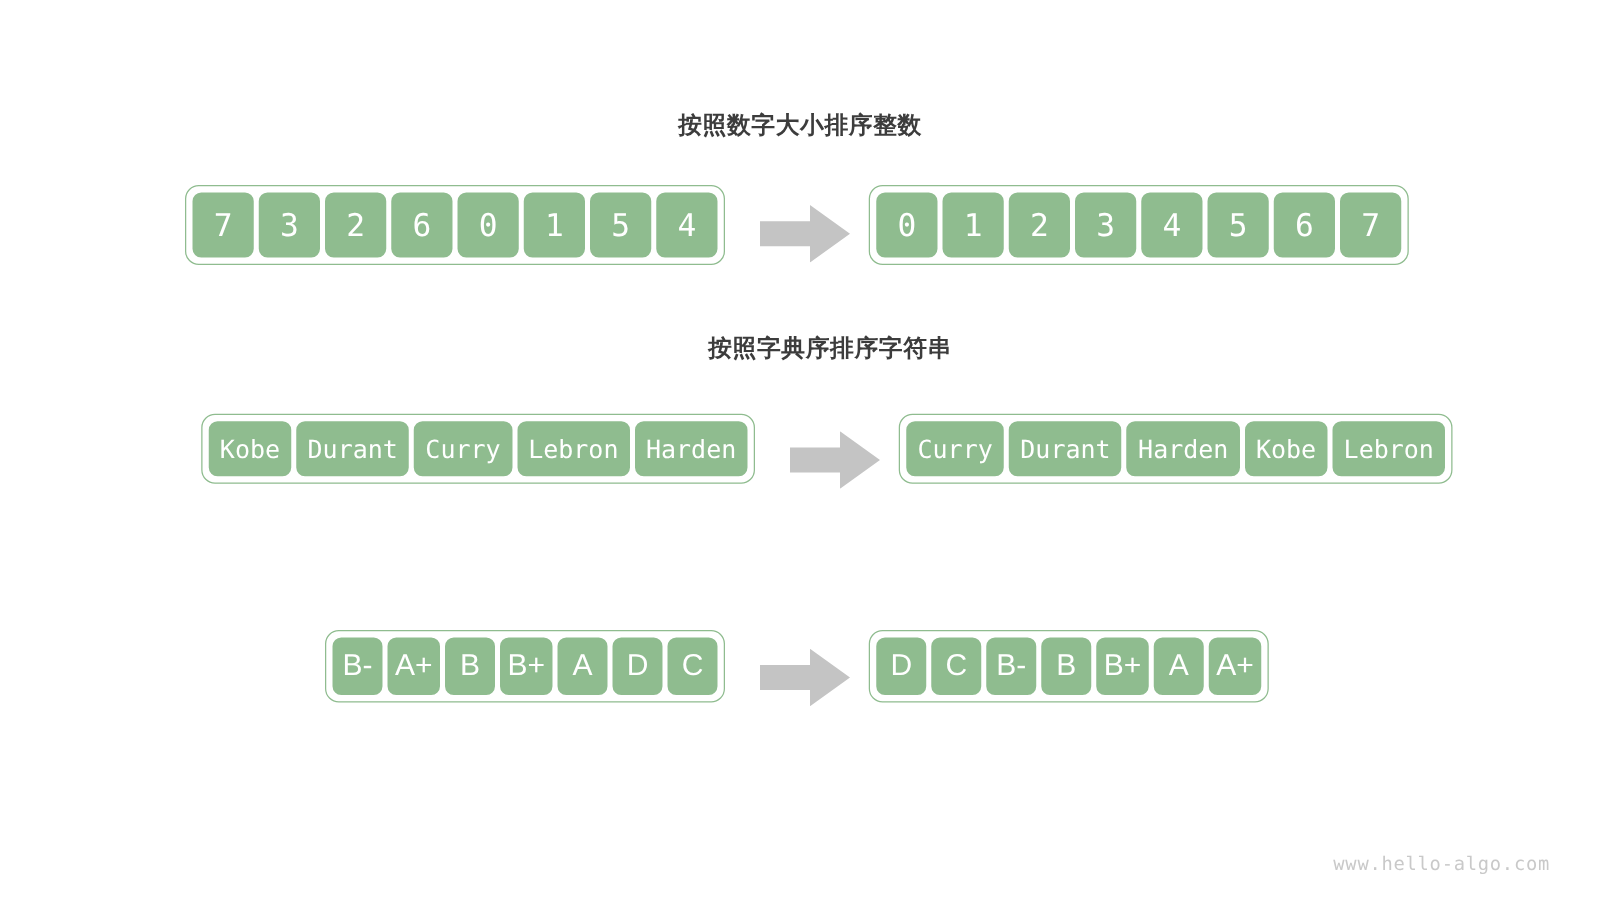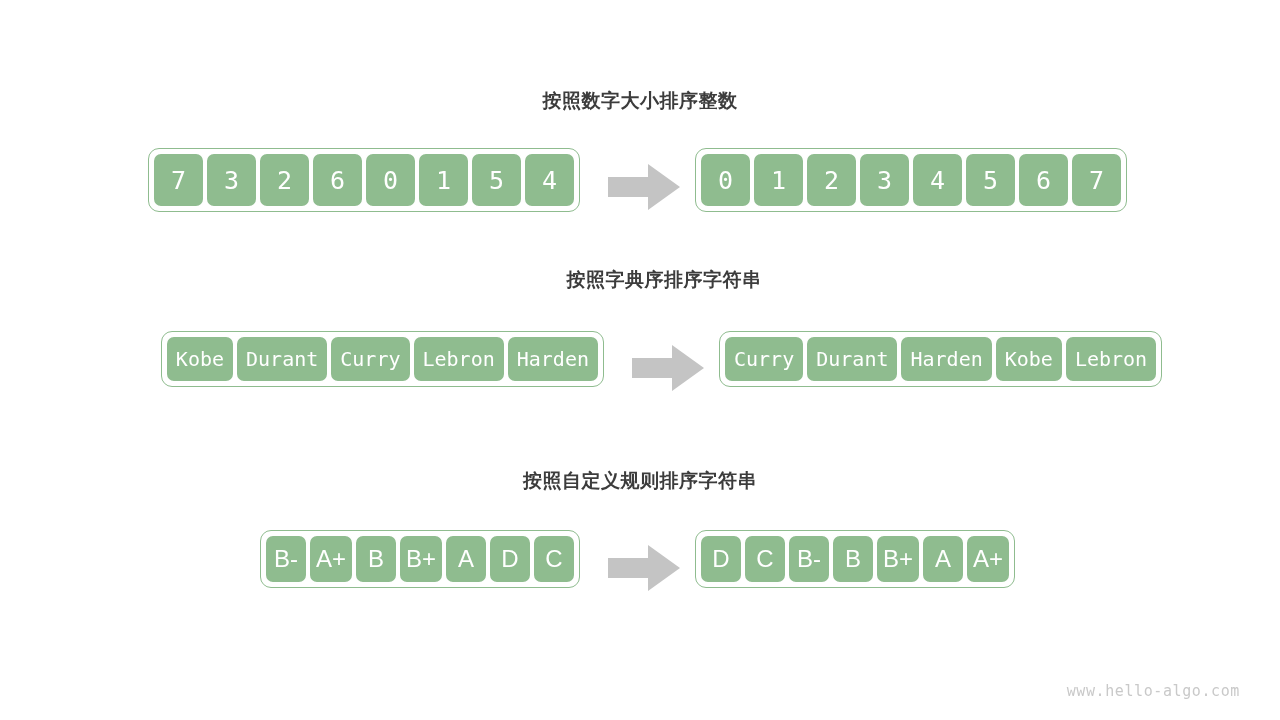--- a/index.html
+++ b/index.html
@@ -172,21 +172,20 @@
           <div class="cell">Curry</div>
           <div class="cell">Durant</div>
           <div class="cell">Harden</div>
           <div class="cell">Kobe</div>
           <div class="cell">Lebron</div>
         </div>
     </div>
   </div>
 
   <div class="section" style="top:468px;">
-    <div class="section-title">按照自定义规则排序字符串</div>
 
     <div class="row row-grade" style="margin-top:36px;">
       <div class="array left" id="arr-2-in">
           <div class="cell">B-</div>
           <div class="cell">A+</div>
           <div class="cell">B</div>
           <div class="cell">B+</div>
           <div class="cell">A</div>
           <div class="cell">D</div>
           <div class="cell">C</div>

